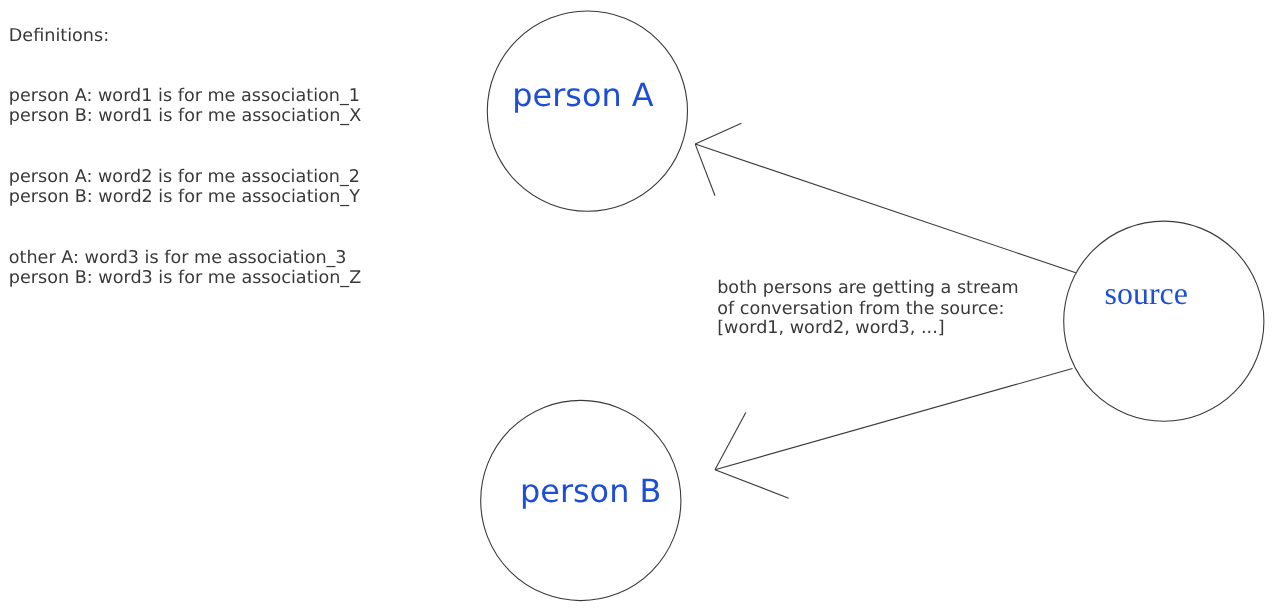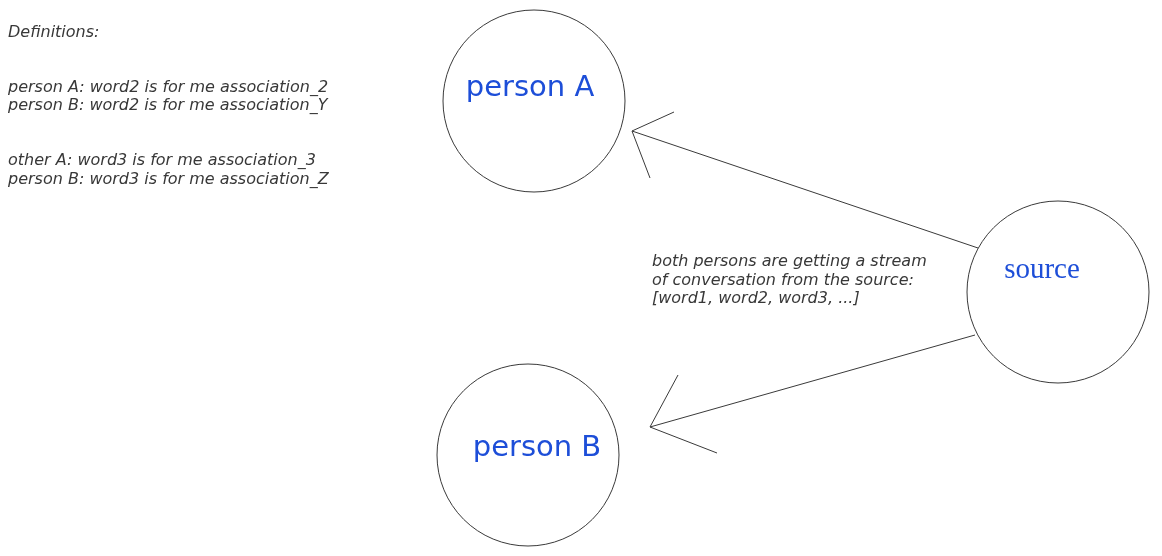--- a/index.html
+++ b/index.html
@@ -30,21 +30,20 @@
   .diagram-layer line {
     stroke: #3a3a3a;
     stroke-width: 1;
   }
   .text-block {
     position: absolute;
     font-size: 16px;
     line-height: 18.5px;
     color: #383838;
     white-space: pre-line;
-    font-style: italic;
   }
   .defs-panel {
     left: 8px;
     top: 4px;
     width: 420px;
   }
   .defs-panel > div + div {
     margin-top: 18px;
   }
   .annotation {
@@ -81,20 +80,22 @@
 
     <g>
       <line x1="975" y1="335" x2="650" y2="427"></line>
       <line x1="650" y1="427" x2="678" y2="375"></line>
       <line x1="650" y1="427" x2="717" y2="453"></line>
     </g>
   </svg>
 
   <div class="text-block defs-panel">
     <div>Definitions:</div>
+    <div>person A: word1 is for me association_1
+person B: word1 is for me association_X</div>
     <div>person A: word2 is for me association_2
 person B: word2 is for me association_Y</div>
     <div>other A: word3 is for me association_3
 person B: word3 is for me association_Z</div>
   </div>
 
   <div class="text-block annotation">both persons are getting a stream
 of conversation from the source:
 [word1, word2, word3, ...]</div>
 

